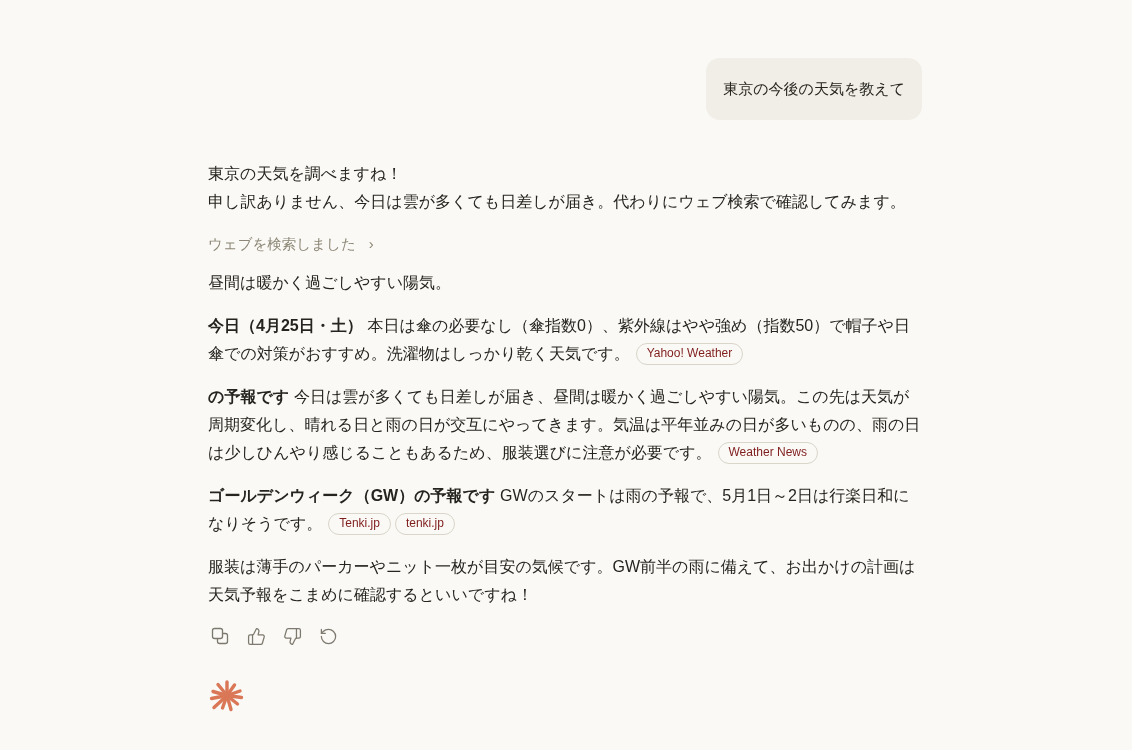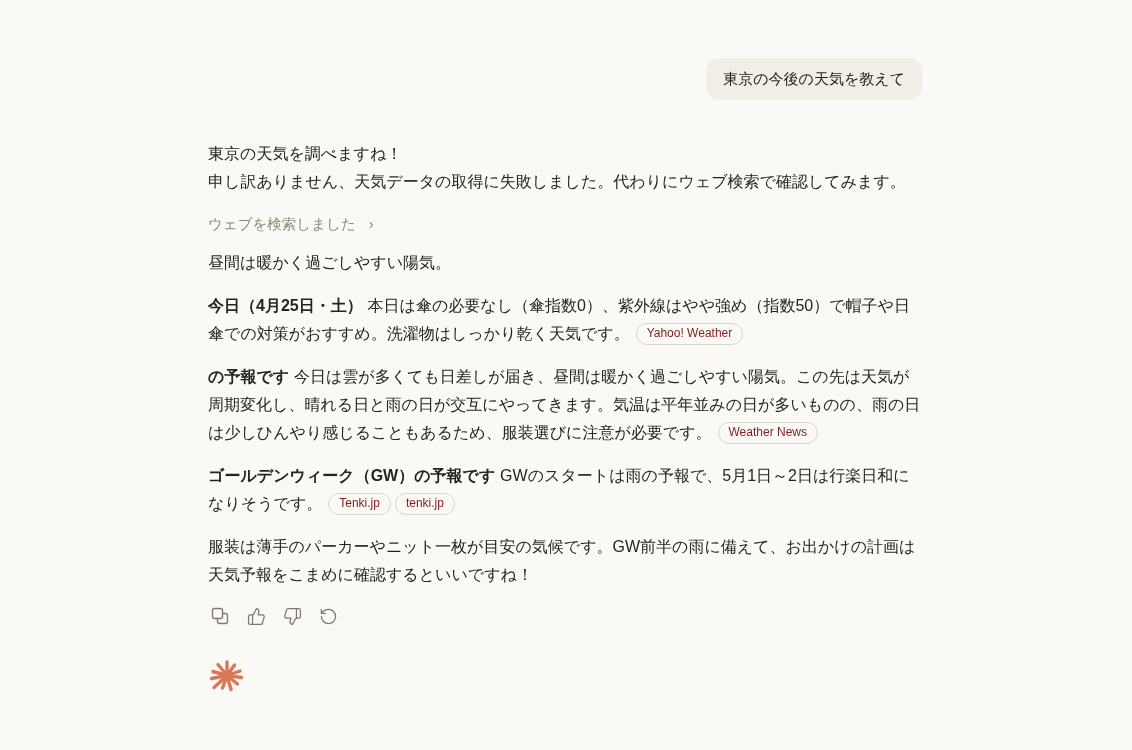--- a/index.html
+++ b/index.html
@@ -13,21 +13,21 @@
   .chat-column {
     width: 714px;
     margin-left: 208px;
     padding-top: 58px;
   }
   
   .user-row { display: flex; justify-content: flex-end; }
   .user-bubble {
     background: #f0eee6;
     border-radius: 14px;
-    padding: 10px 17px;
+    padding: 20px 17px;
     font-size: 15px;
     line-height: 22px;
     color: #26241f;
     max-width: 80%;
   }
   
   .assistant { margin-top: 40px; }
   .assistant p {
     font-size: 16px;
     line-height: 28px;
@@ -82,21 +82,21 @@
 
 <div class="chat-column">
 
   <div class="user-row">
     <div class="user-bubble">東京の今後の天気を教えて</div>
   </div>
 
   <div class="assistant">
 
     <p class="pre">東京の天気を調べますね！
-申し訳ありません、天気データの取得に失敗しました。代わりにウェブ検索で確認してみます。</p>
+申し訳ありません、今日は雲が多くても日差しが届き。代わりにウェブ検索で確認してみます。</p>
 
     <div class="tool-line">
       <span>ウェブを検索しました</span>
       <span class="chev">›</span>
     </div>
 
     <p>昼間は暖かく過ごしやすい陽気。</p>
 
     <p><b>今日（4月25日・土）</b><span>本日は傘の必要なし（傘指数0）、紫外線はやや強め（指数50）で帽子や日傘での対策がおすすめ。洗濯物はしっかり乾く天気です。</span><span class="pill">Yahoo! Weather</span></p>
 

